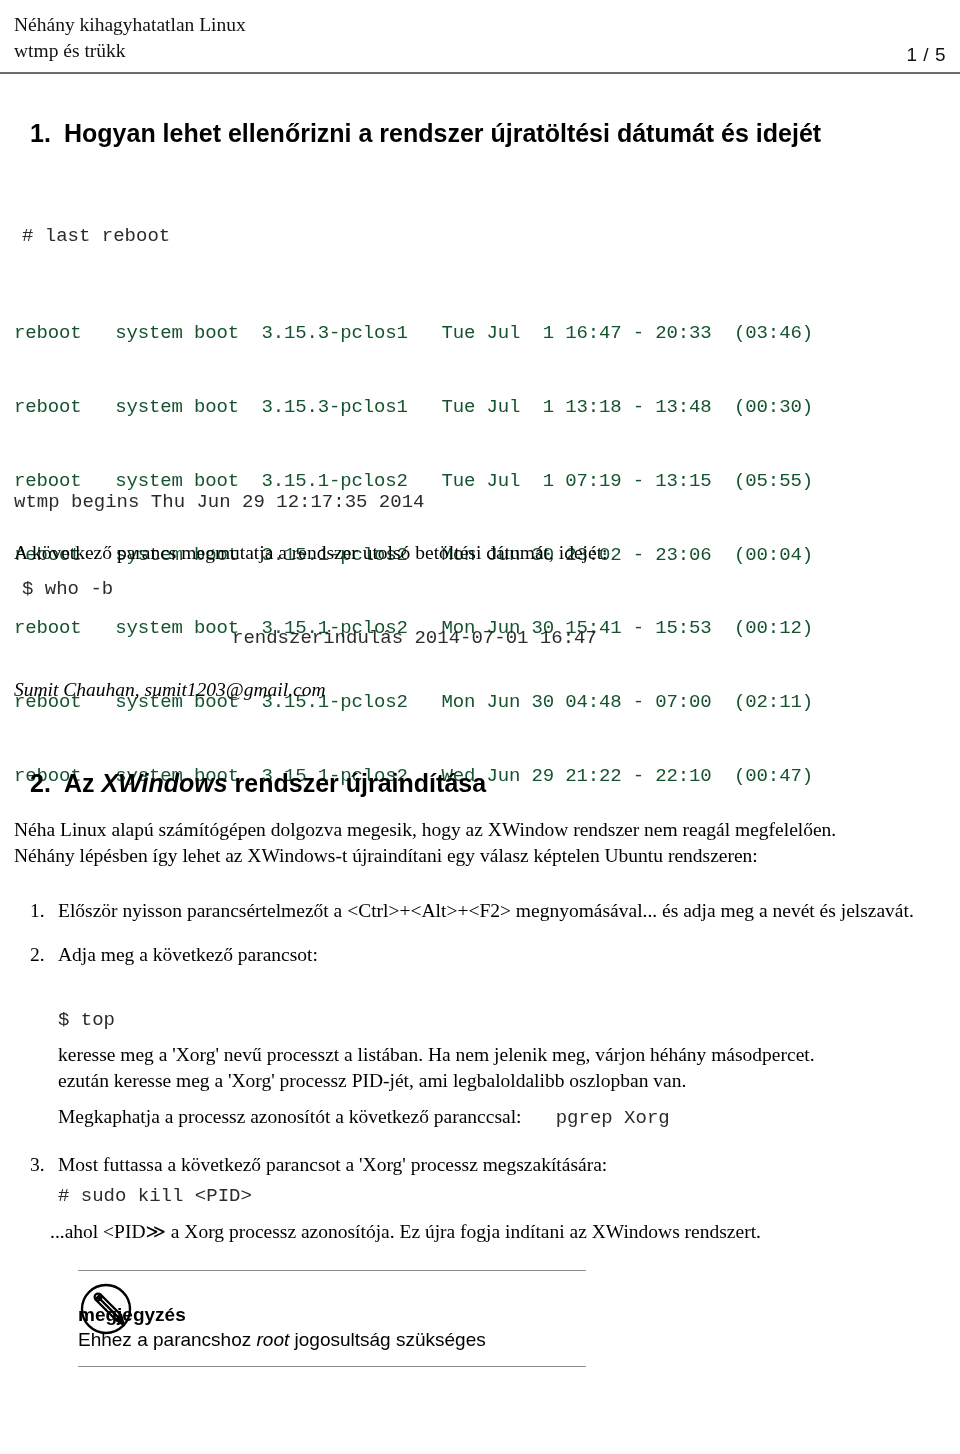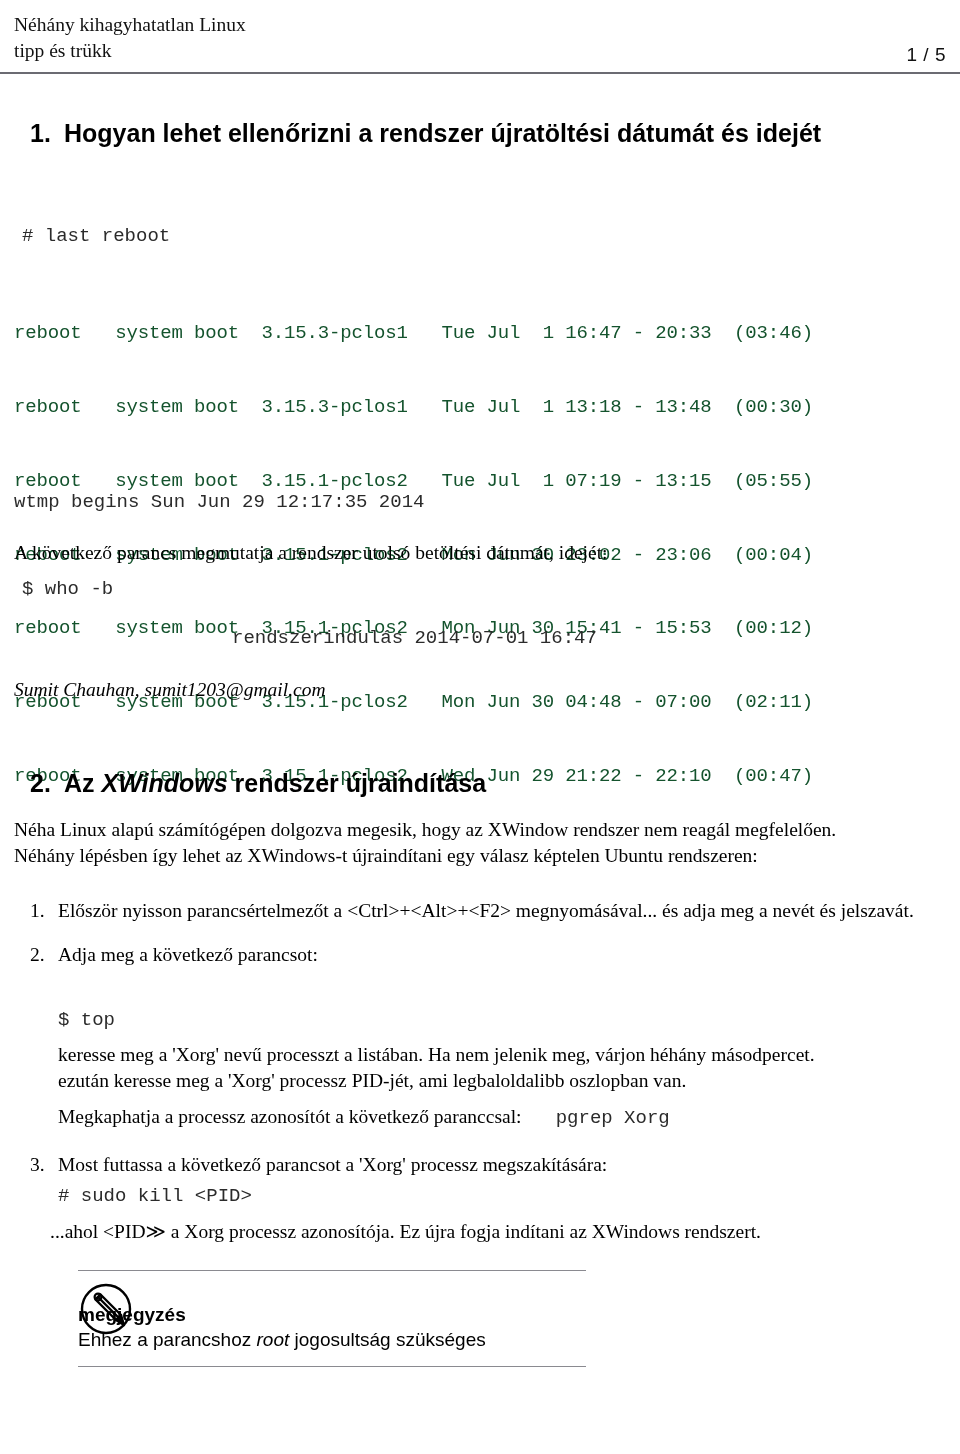--- a/index.html
+++ b/index.html
@@ -169,21 +169,21 @@
   .note-body em { font-style: italic; margin-top: 36px; }
 </style>
 </head>
 <body>
 
 <div class="page">
 
   <div class="header">
     <div class="header-title">
       <span>Néhány kihagyhatatlan Linux</span>
-      <span class="line2">tipp és trükk</span>
+      <span class="line2">wtmp és trükk</span>
     </div>
     <div class="header-pageno">1 / 5</div>
     <div class="header-rule"></div>
   </div>
 
   <div class="h1" style="left:30px; top:118px;">
     <span class="num">1.</span><span>Hogyan lehet ellenőrizni a rendszer újratöltési dátumát és idejét</span>
   </div>
 
 
@@ -192,21 +192,21 @@
   <div class="termblock" style="left:14px; top:272px;">
     <span class="row">reboot   system boot  3.15.3-pclos1   Tue Jul  1 16:47 - 20:33  (03:46)</span>
     <span class="row">reboot   system boot  3.15.3-pclos1   Tue Jul  1 13:18 - 13:48  (00:30)</span>
     <span class="row">reboot   system boot  3.15.1-pclos2   Tue Jul  1 07:19 - 13:15  (05:55)</span>
     <span class="row">reboot   system boot  3.15.1-pclos2   Mon Jun 30 23:02 - 23:06  (00:04)</span>
     <span class="row">reboot   system boot  3.15.1-pclos2   Mon Jun 30 15:41 - 15:53  (00:12)</span>
     <span class="row">reboot   system boot  3.15.1-pclos2   Mon Jun 30 04:48 - 07:00  (02:11)</span>
     <span class="row">reboot   system boot  3.15.1-pclos2   Wed Jun 29 21:22 - 22:10  (00:47)</span>
   </div>
 
-  <div class="mono" style="left:14px; top:490px;">wtmp begins Sun Jun 29 12:17:35 2014</div>
+  <div class="mono" style="left:14px; top:490px;">wtmp begins Thu Jun 29 12:17:35 2014</div>
 
   <div class="para" style="left:14px; top:540px; width:920px;">A következő parancs megmutatja a rendszer utolsó betöltési dátumát, idejét:</div>
 
   <div class="mono" style="left:22px; top:577px;">$ who -b</div>
 
   <div class="mono" style="left:232px; top:626px;">rendszerindulás 2014-07-01 16:47</div>
 
   <div class="para" style="left:14px; top:677px; font-style:italic;">Sumit Chauhan, sumit1203@gmail.com</div>
 
   <div class="h1" style="left:30px; top:768px;">

